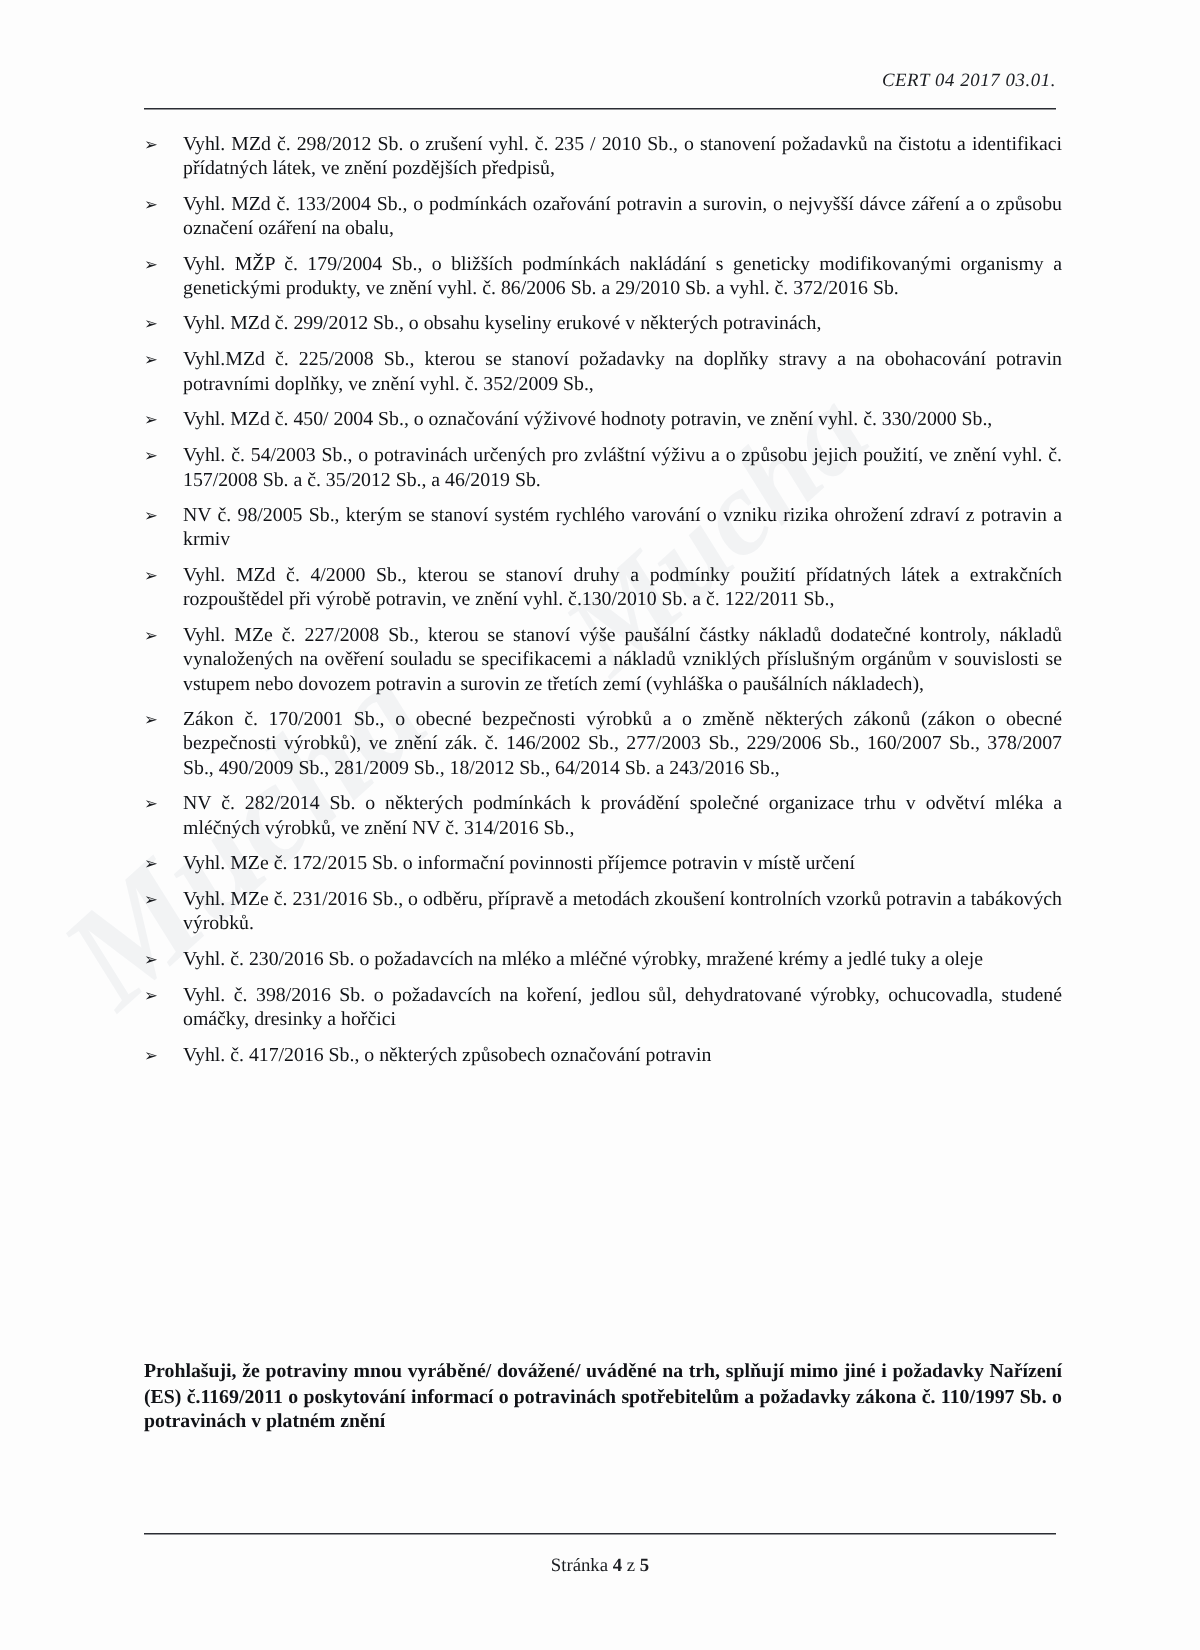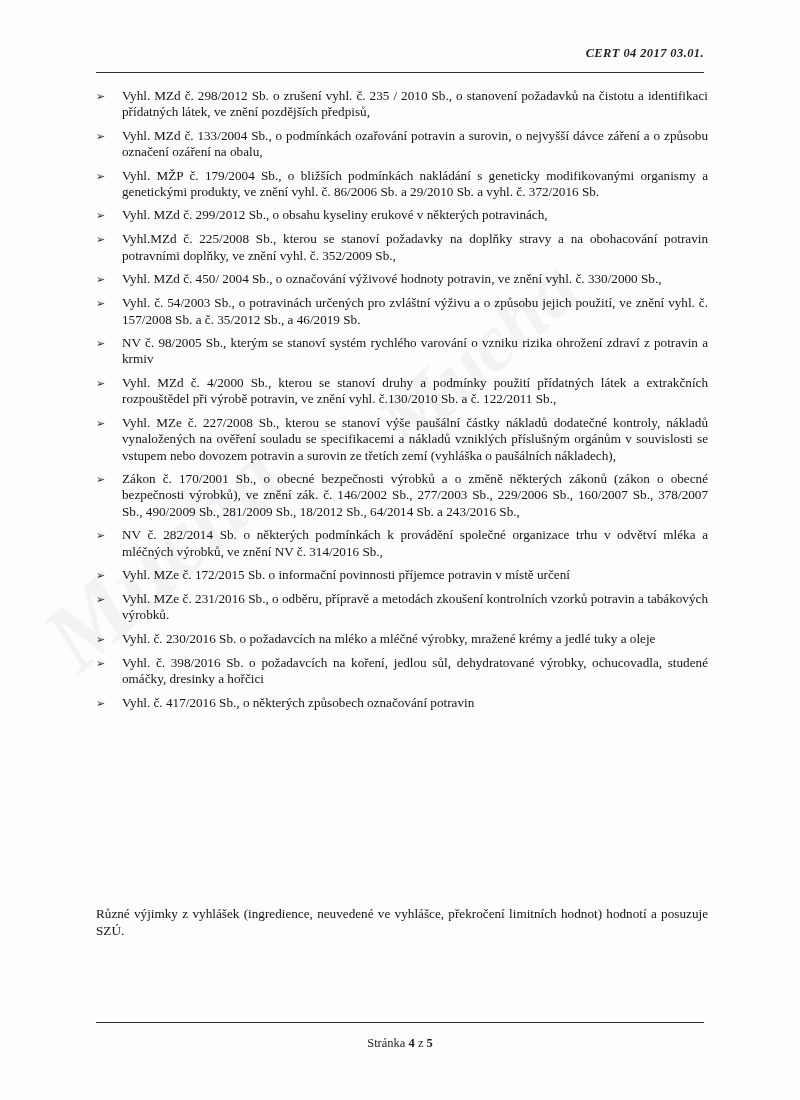--- a/index.html
+++ b/index.html
@@ -61,21 +61,21 @@
     position: relative;
     z-index: 2;
     padding: 0;
   }
   .header {
     position: absolute;
     top: 46px;
     right: 96px;
     font-family: "Liberation Serif", serif;
     font-style: italic;
-    font-weight: bold;
+    font-weight: normal;
     font-size: 12.5px;
     letter-spacing: 0.4px;
     color: #1b1d21;
   }
   .rule {
     position: absolute;
     left: 96px;
     right: 96px;
     border-top: 1px solid #2a2d33;
   }
@@ -219,21 +219,21 @@
           <div class="bullet">➢</div>
           <div class="itext"><b>Vyhl. č. 398/2016 Sb. o požadavcích na koření, jedlou sůl, dehydratované výrobky, ochucovadla, studené omáčky, dresinky a hořčici</b></div>
         </div>
         <div class="item">
           <div class="bullet">➢</div>
           <div class="itext"><b>Vyhl. č. 417/2016 Sb., o některých způsobech označování potravin</b></div>
         </div>
       </div>
 
     <div class="footer-block">
-      <div class="para">Různé výjimky z vyhlášek (ingredience, neuvedené ve vyhlášce, překročení limitních hodnot) hodnotí a posuzuje SZÚ.</div>
+      <div class="para bold">Prohlašuji, že potraviny mnou vyráběné/ dovážené/ uváděné na trh, splňují mimo jiné i požadavky Nařízení (ES) č.1169/2011 o poskytování informací o potravinách spotřebitelům a požadavky zákona č. 110/1997 Sb. o potravinách v platném znění</div>
     </div>
 
     <div class="rule rule-bottom"></div>
     <div class="pagenum">
       <span>Stránka </span><b>4</b><span> z </span><b>5</b>
     </div>
 
   </div>
 </div>
 

